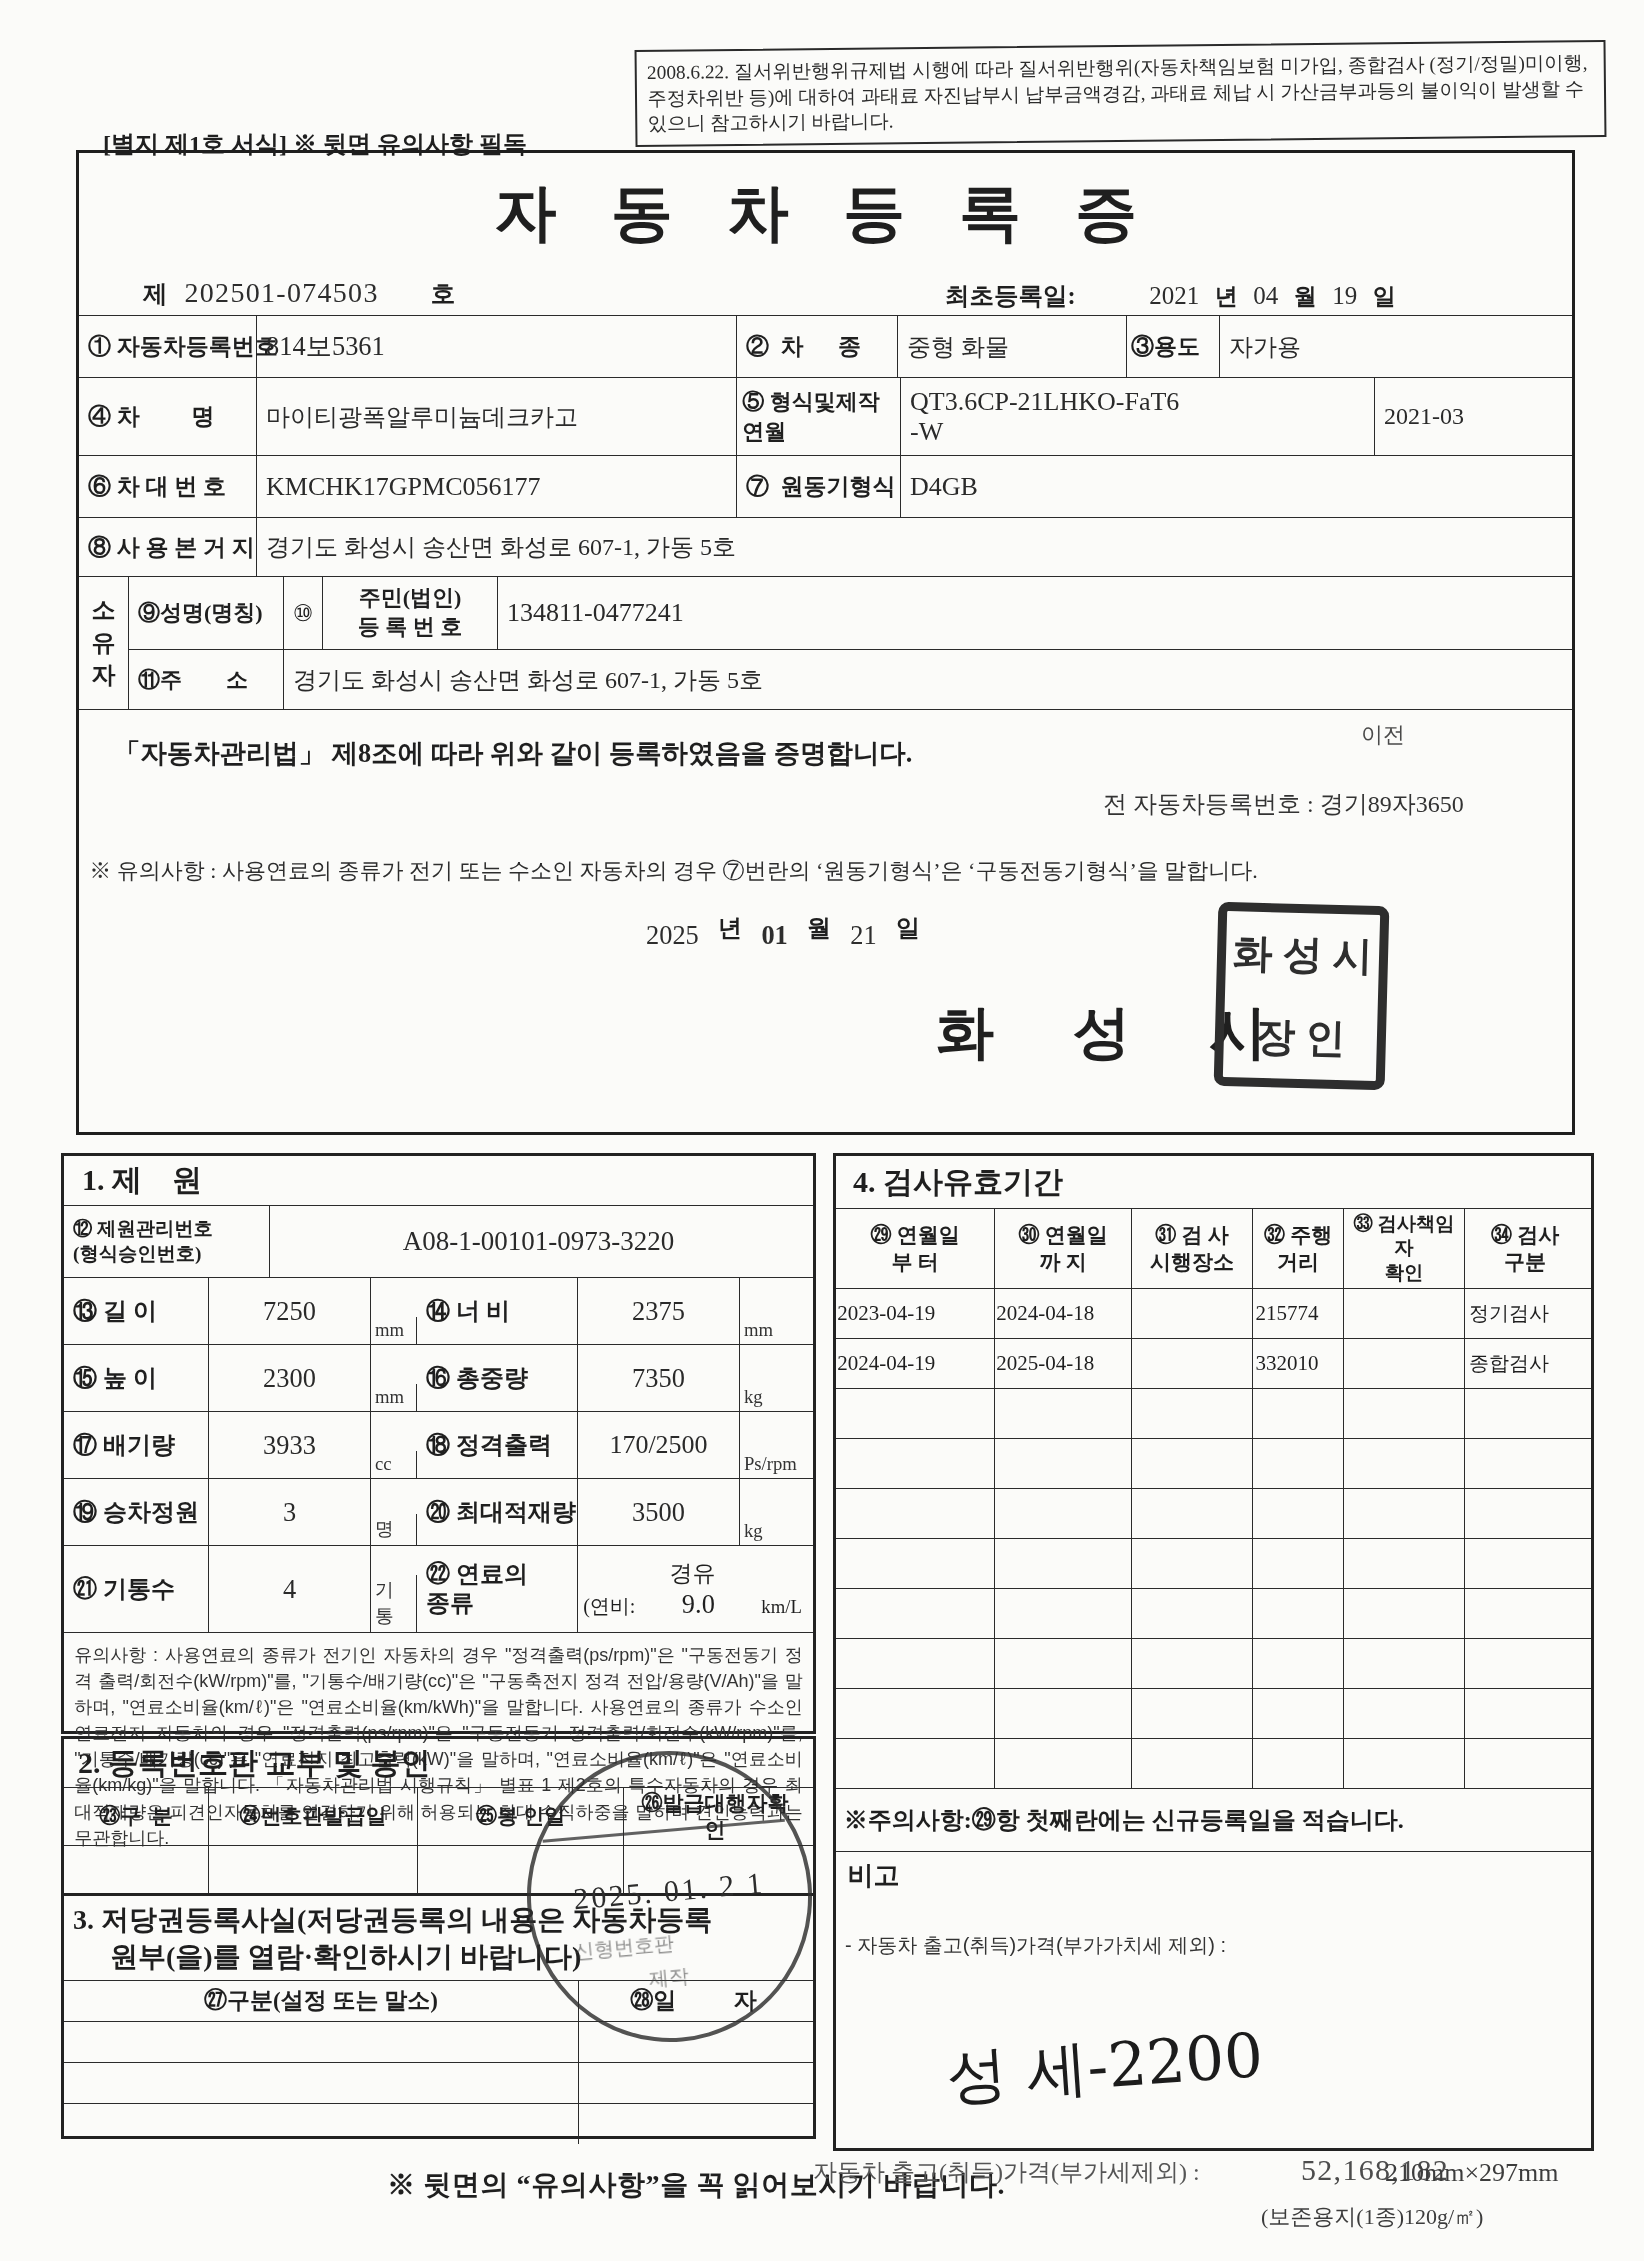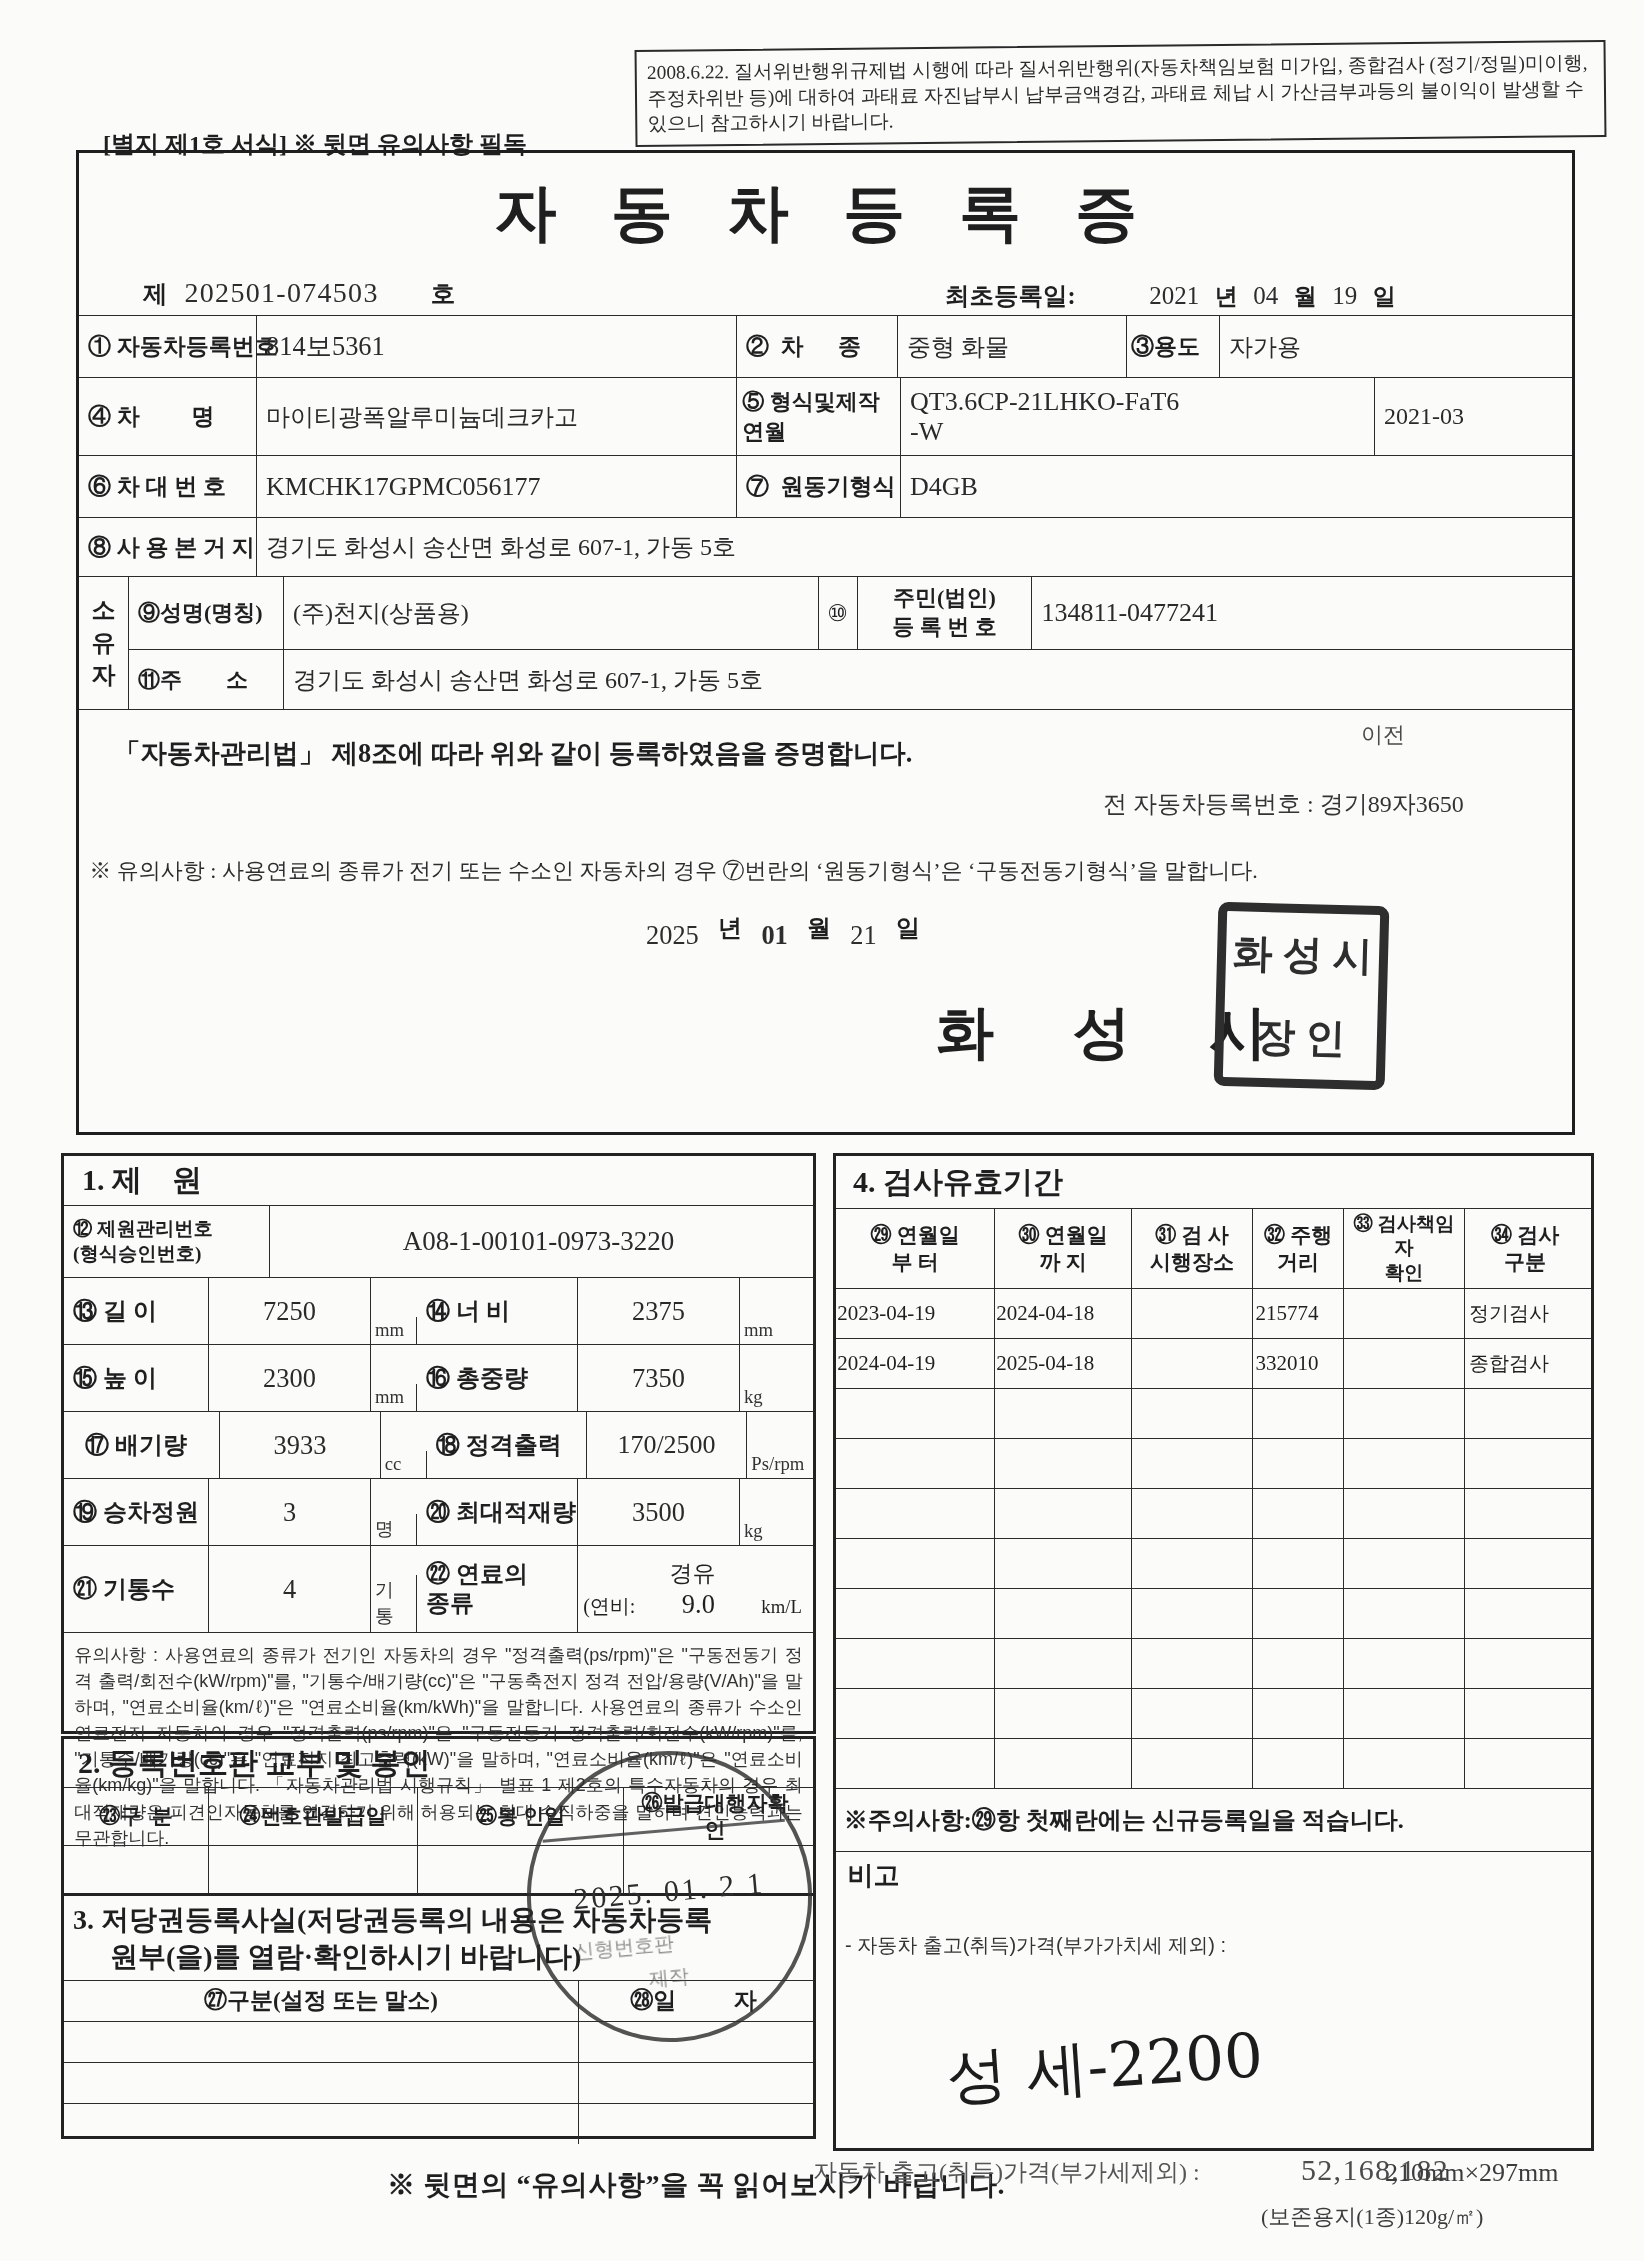--- a/index.html
+++ b/index.html
@@ -88,21 +88,20 @@
         <div class="cell val" style="width:1315px;">경기도 화성시 송산면 화성로 607-1, 가동 5호</div>
       </div>
 
       <div class="row" style="height:132px;">
         <div class="cell lab preline ctr" style="width:50px;font-size:24px;line-height:1.35;padding:0;">소
 유
 자</div>
         <div style="width:1443px;">
           <div style="display:flex;height:73px;border-bottom:1.9px solid #2b2b2b;box-sizing:border-box;">
             <div class="cell lab" style="width:155px;font-size:22px;">⑨성명(명칭)</div>
-            <div class="cell val" style="width:535px;">(주)천지(상품용)</div>
             <div class="cell" style="width:39px;font-size:23px;justify-content:center;">⑩</div>
             <div class="cell lab preline ctr" style="width:175px;font-size:22px;line-height:1.3;">주민(법인)
 등 록 번 호</div>
             <div class="cell val" style="width:540px;font-size:26px;text-align:right;">134811-0477241</div>
           </div>
           <div style="display:flex;height:59px;">
             <div class="cell lab pre" style="width:155px;font-size:22px;">⑪주        소</div>
             <div class="cell val" style="width:1288px;border-right:none;">경기도 화성시 송산면 화성로 607-1, 가동 5호</div>
           </div>
         </div>
@@ -149,21 +148,21 @@
     </div>
     <div class="row" style="height:66px;">
       <div class="cell lab pre" style="width:145px;font-size:24px;">⑮ 높 이</div>
       <div class="cell val ctr" style="width:162px;font-size:26.4px;">2300</div>
       <div class="cell unit" style="width:46px;padding:2.6px 3.9px;">mm</div>
       <div class="cell lab pre" style="width:161px;font-size:24px;">⑯ 총중량</div>
       <div class="cell val ctr" style="width:162px;font-size:26.4px;">7350</div>
       <div class="cell unit" style="width:66px;padding:2.6px 3.9px;">kg</div>
     </div>
     <div class="row" style="height:66px;">
-      <div class="cell lab pre" style="width:145px;font-size:24px;margin-left:12px;">⑰ 배기량</div>
+      <div class="cell lab pre" style="width:145px;font-size:24px;">⑰ 배기량</div>
       <div class="cell val ctr" style="width:162px;font-size:26.4px;">3933</div>
       <div class="cell unit" style="width:46px;padding:2.6px 3.9px;">cc</div>
       <div class="cell lab pre" style="width:161px;font-size:24px;">⑱ 정격출력</div>
       <div class="cell val ctr" style="width:162px;font-size:26px;">170/2500</div>
       <div class="cell unit" style="width:66px;padding:2.6px 3.9px;">Ps/rpm</div>
     </div>
     <div class="row" style="height:66px;">
       <div class="cell lab pre" style="width:145px;font-size:24px;">⑲ 승차정원</div>
       <div class="cell val ctr" style="width:162px;font-size:26.4px;">3</div>
       <div class="cell unit" style="width:46px;padding:2.6px 3.9px;">명</div>

